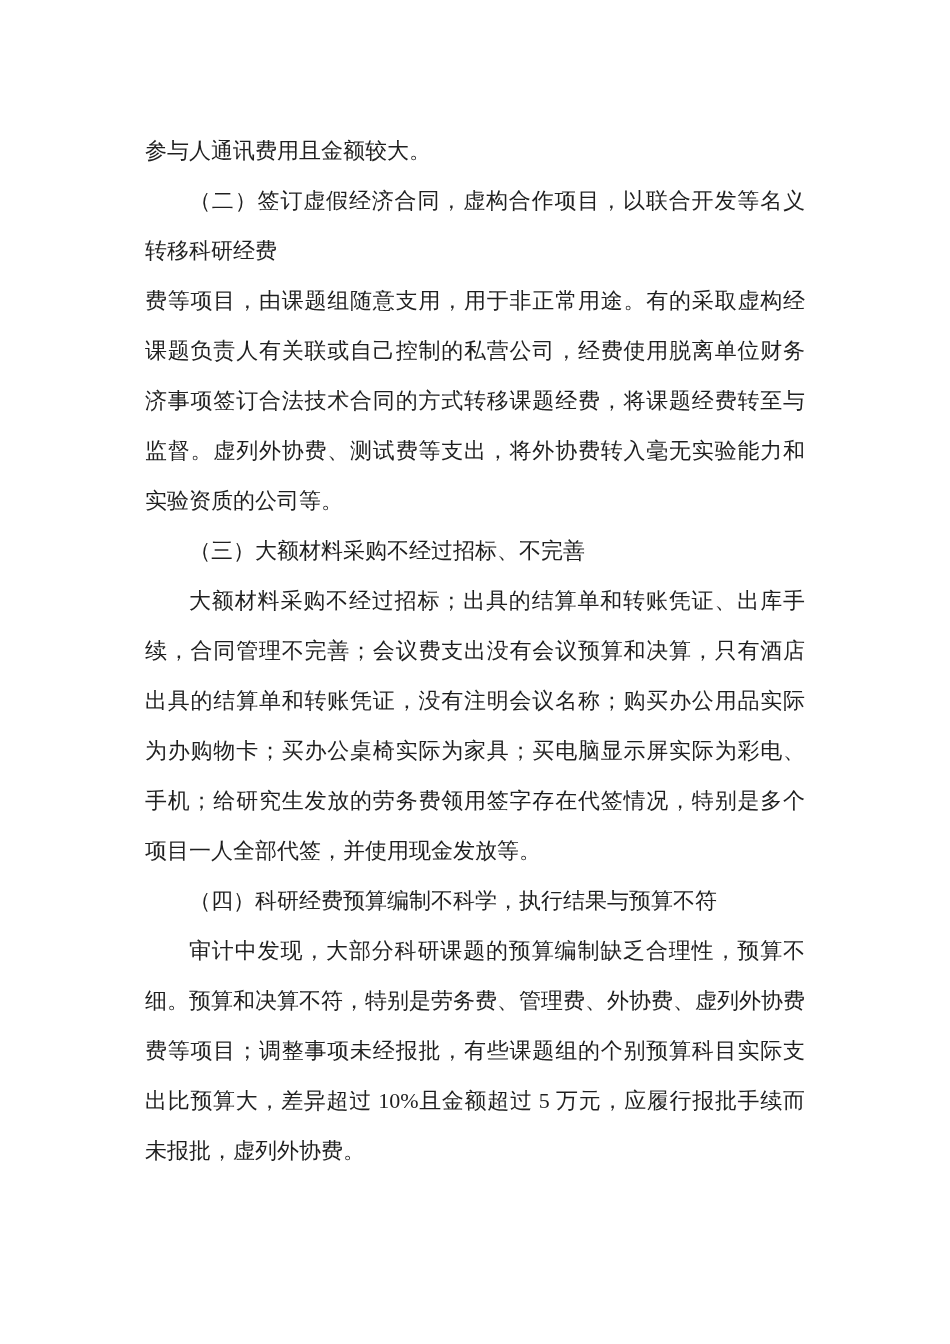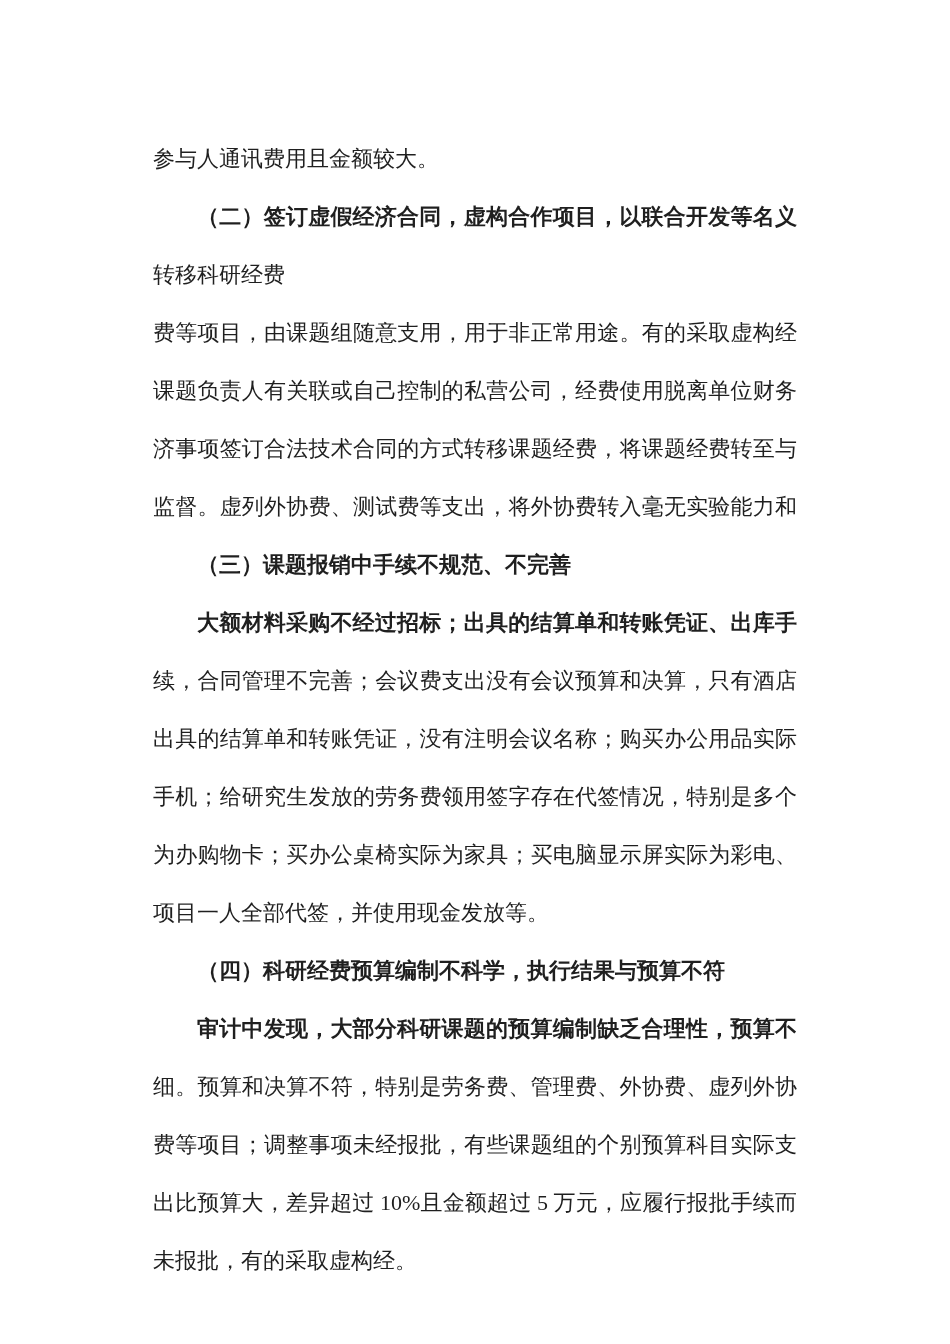--- a/index.html
+++ b/index.html
@@ -17,58 +17,59 @@
   .content {
     position: absolute;
     left: 145px;
     top: 126px;
     width: 660px;
     font-family: "Liberation Serif", "DejaVu Serif", serif;
     font-size: 22px;
     color: #1f1f1f;
   }
   p.ln {
-    margin: 8px;
+    margin: 0;
     padding: 0;
     height: 50px;
     line-height: 50px;
     overflow: hidden;
     text-align: justify;
   }
   p.ln.fill { text-align-last: justify; }
   p.ln.end  { text-align-last: left; }
-  p.ln.ind  { text-indent: 44px; font-weight: bold; }
+  p.ln.ind  { text-indent: 44px; }
 </style>
 </head>
 <body>
 
 <div class="page">
   <div class="content">
 
     <p class="ln end">参与人通讯费用且金额较大。</p>
 
     <p class="ln fill ind">（二）签订虚假经济合同，虚构合作项目，以联合开发等名义</p>
     <p class="ln end">转移科研经费</p>
 
     <p class="ln fill">费等项目，由课题组随意支用，用于非正常用途。有的采取虚构经</p>
     <p class="ln fill">课题负责人有关联或自己控制的私营公司，经费使用脱离单位财务</p>
     <p class="ln fill">济事项签订合法技术合同的方式转移课题经费，将课题经费转至与</p>
     <p class="ln fill">监督。虚列外协费、测试费等支出，将外协费转入毫无实验能力和</p>
+    <p class="ln end">实验资质的公司等。</p>
 
-    <p class="ln end ind">（三）课题报销中手续不规范、不完善</p>
+    <p class="ln end ind">（三）大额材料采购不经过招标、不完善</p>
 
     <p class="ln fill ind">大额材料采购不经过招标；出具的结算单和转账凭证、出库手</p>
     <p class="ln fill">续，合同管理不完善；会议费支出没有会议预算和决算，只有酒店</p>
     <p class="ln fill">出具的结算单和转账凭证，没有注明会议名称；购买办公用品实际</p>
+    <p class="ln fill">为办购物卡；买办公桌椅实际为家具；买电脑显示屏实际为彩电、</p>
     <p class="ln fill">手机；给研究生发放的劳务费领用签字存在代签情况，特别是多个</p>
-    <p class="ln fill">为办购物卡；买办公桌椅实际为家具；买电脑显示屏实际为彩电、</p>
     <p class="ln end">项目一人全部代签，并使用现金发放等。</p>
 
     <p class="ln end ind">（四）科研经费预算编制不科学，执行结果与预算不符</p>
 
     <p class="ln fill ind">审计中发现，大部分科研课题的预算编制缺乏合理性，预算不</p>
     <p class="ln fill">细。预算和决算不符，特别是劳务费、管理费、外协费、虚列外协费</p>
     <p class="ln fill">费等项目；调整事项未经报批，有些课题组的个别预算科目实际支</p>
     <p class="ln fill">出比预算大，差异超过 10%且金额超过 5 万元，应履行报批手续而</p>
-    <p class="ln end">未报批，有的采取虚构经。</p>
+    <p class="ln end">未报批，虚列外协费。</p>
 
   </div>
 </div>
 
 </body></html>

